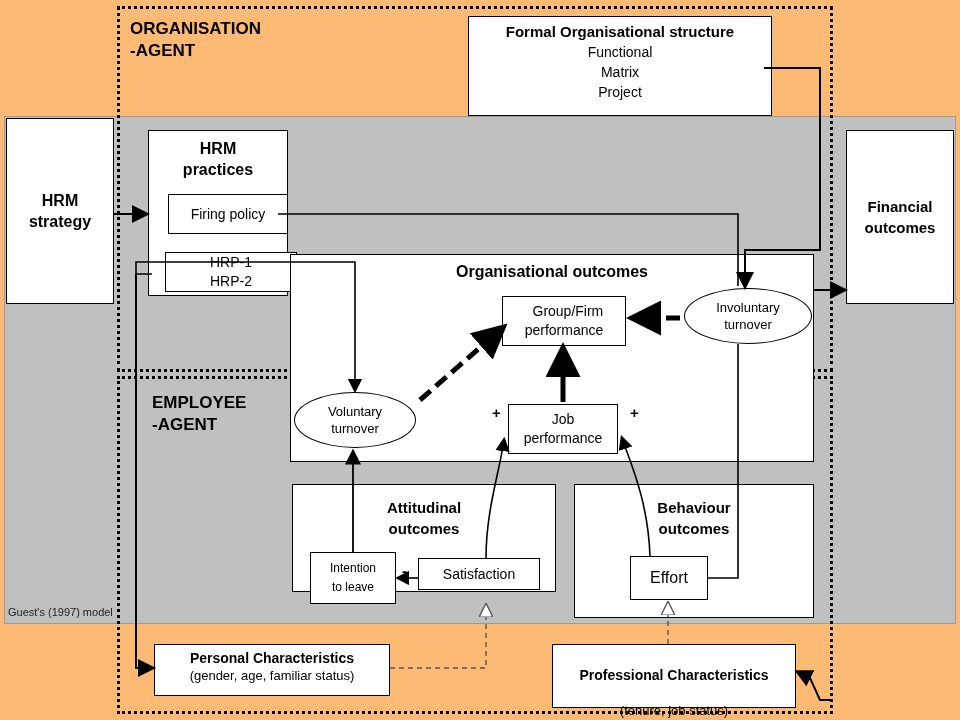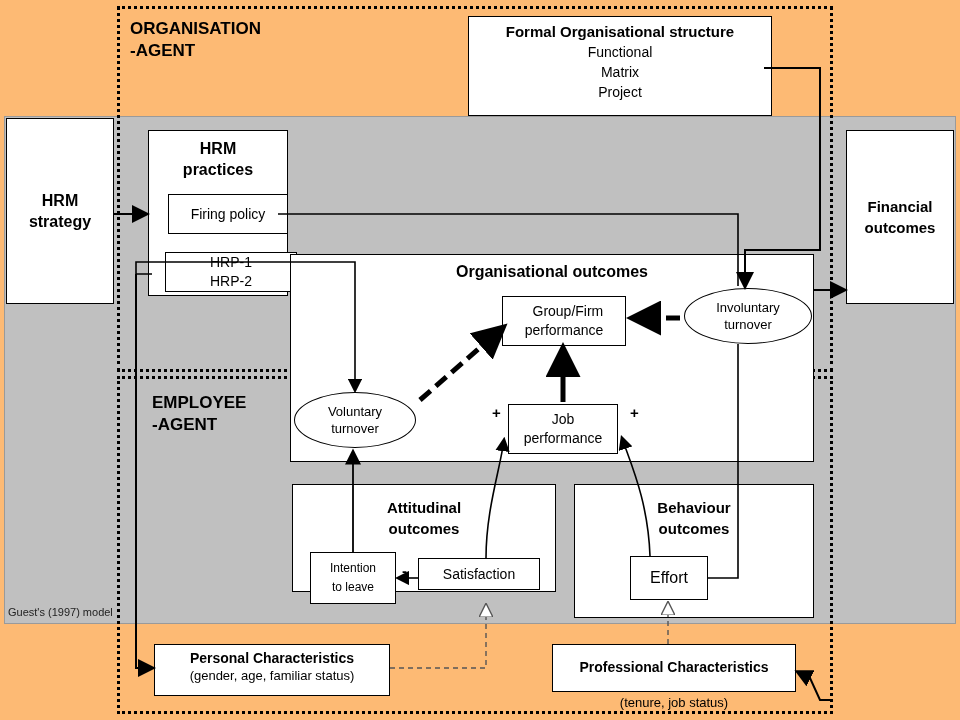--- a/index.html
+++ b/index.html
@@ -196,21 +196,21 @@
 
   <div class="abs solid-box ctr" style="left:630px; top:556px; width:78px; height:44px; font-size:16px;">
     <span>Effort</span>
   </div>
 
   <div class="abs solid-box" style="left:154px; top:644px; width:236px; height:52px; padding-top:5px;">
     <div class="title-bold" style="font-size:14px;">Personal  Characteristics</div>
     <div style="font-size:13px; text-align:center; margin-top:2px;">(gender, age, familiar status)</div>
   </div>
 
-  <div class="abs solid-box" style="left:552px; top:644px; width:244px; height:48px; padding-top:14px;">
+  <div class="abs solid-box" style="left:552px; top:644px; width:244px; height:64px; padding-top:22px;">
     <div class="title-bold" style="font-size:14px;">Professional  Characteristics</div>
     <div style="font-size:13px; text-align:center; margin-top:20px;">(tenure, job status)</div>
   </div>
 
   <div class="abs small-note" style="left:8px; top:606px; width:160px;">Guest's (1997) model</div>
 
   <div class="abs plus-sign" style="left:492px; top:404px;">+</div>
   <div class="abs plus-sign" style="left:630px; top:404px;">+</div>
   <div class="abs minus-sign" style="left:402px; top:562px;">-</div>
 

